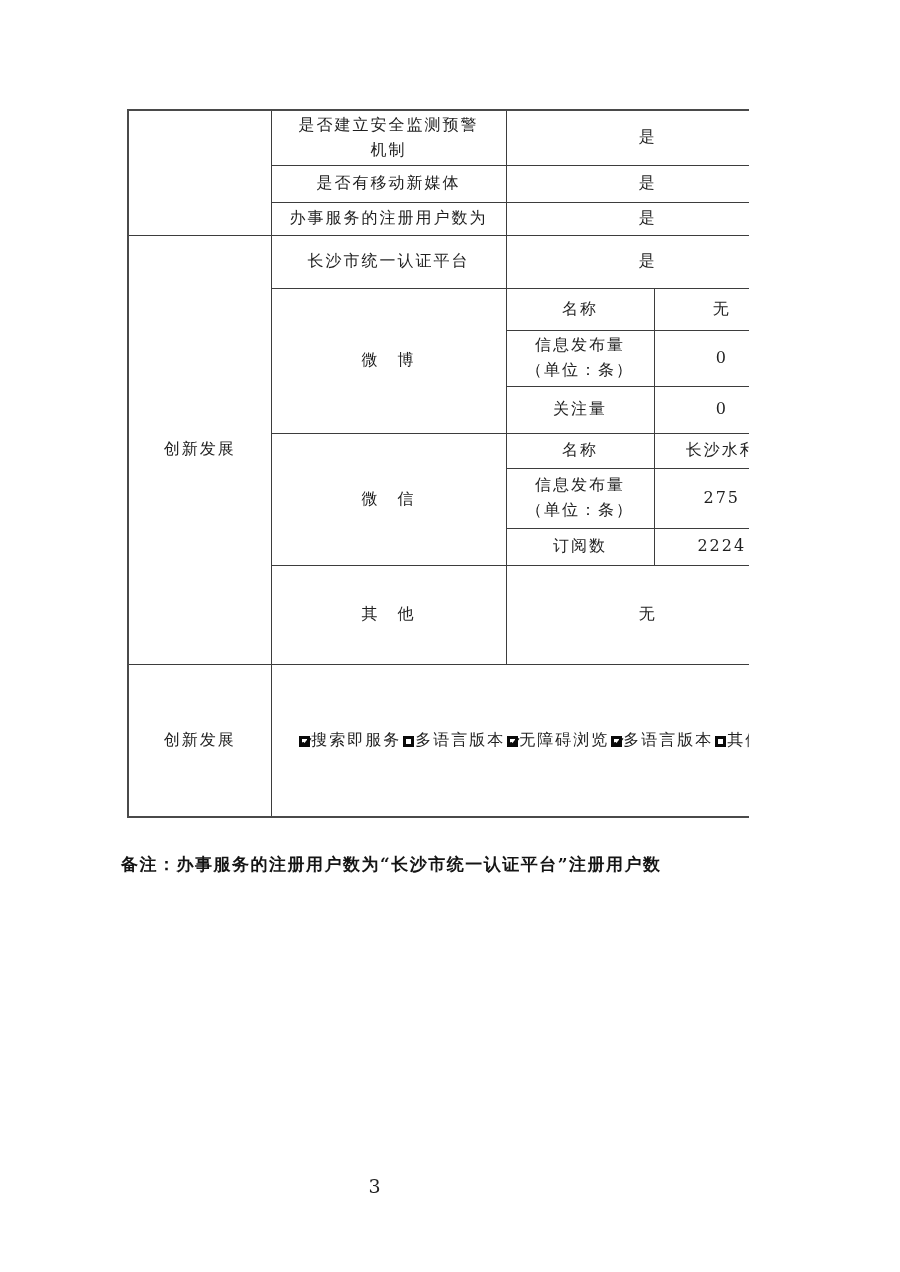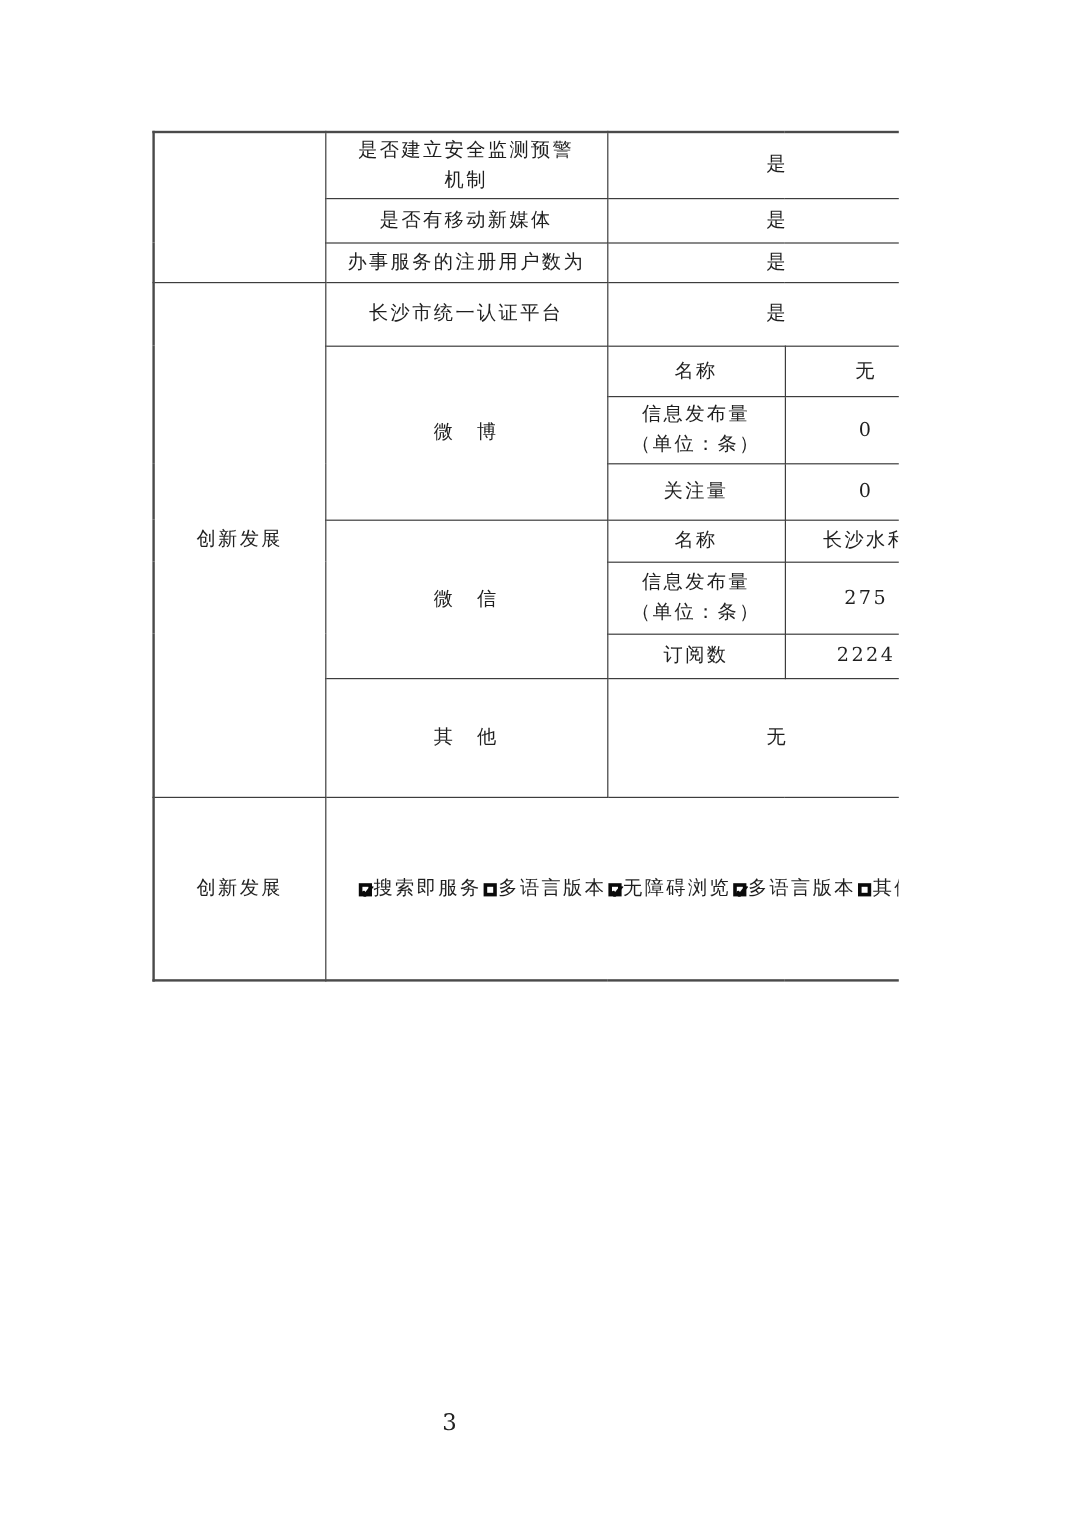--- a/index.html
+++ b/index.html
@@ -139,16 +139,17 @@
 
       <tr style="height:153px">
         <td class="cat">创新发展</td>
         <td colspan="3" class="checkbox-cell">
           <span class="opt"><span class="checkbox checked"></span><span>搜索即服务</span></span><span class="opt"><span class="checkbox"></span><span>多语言版本</span></span><span class="opt"><span class="checkbox checked"></span><span>无障碍浏览</span></span><span class="opt"><span class="checkbox checked"></span><span>多语言版本</span></span><span class="opt"><span class="checkbox"></span><span>其他</span></span>
         </td>
       </tr>
     </tbody>
   </table>
 
+  <div class="note">备注：办事服务的注册用户数为“长沙市统一认证平台”注册用户数</div>
 
   <div class="page-number">3</div>
 
 </div>
 
 </body></html>

